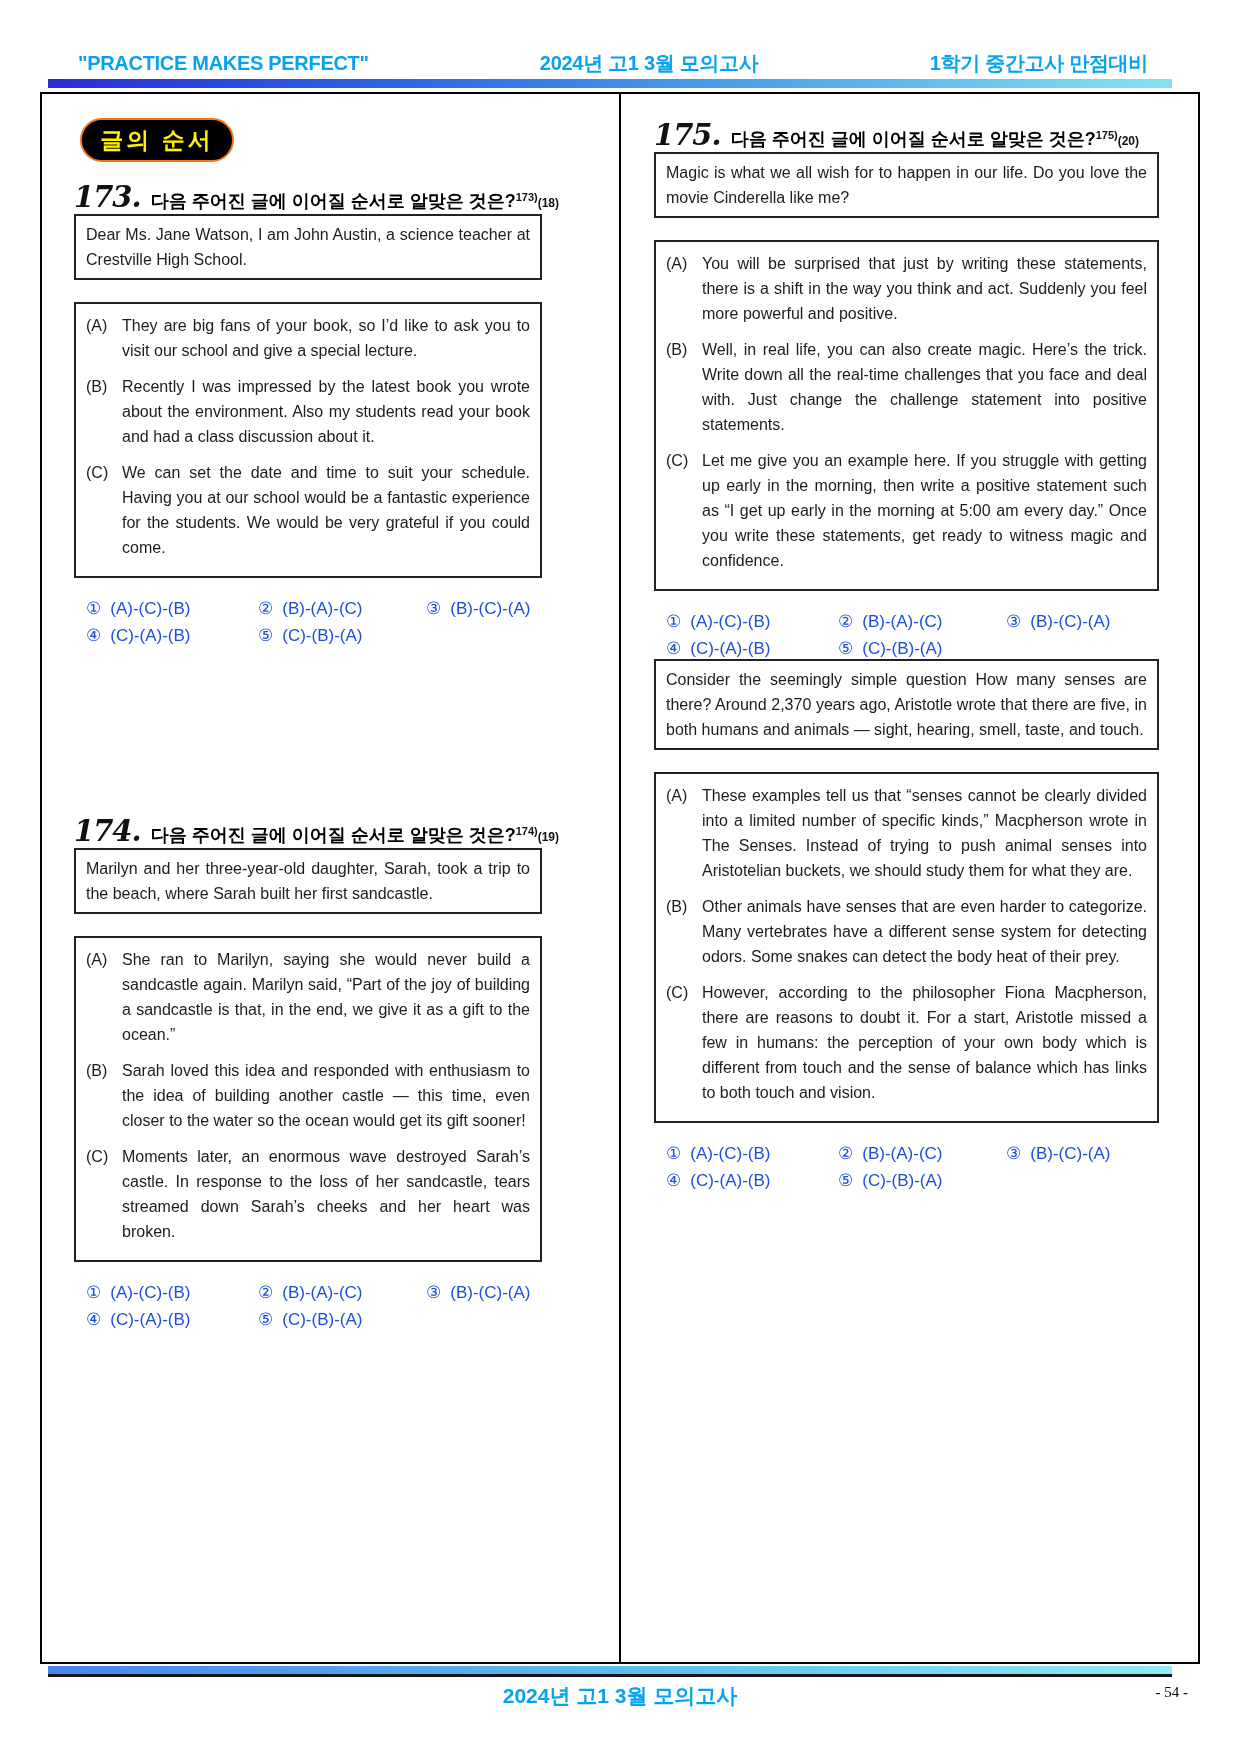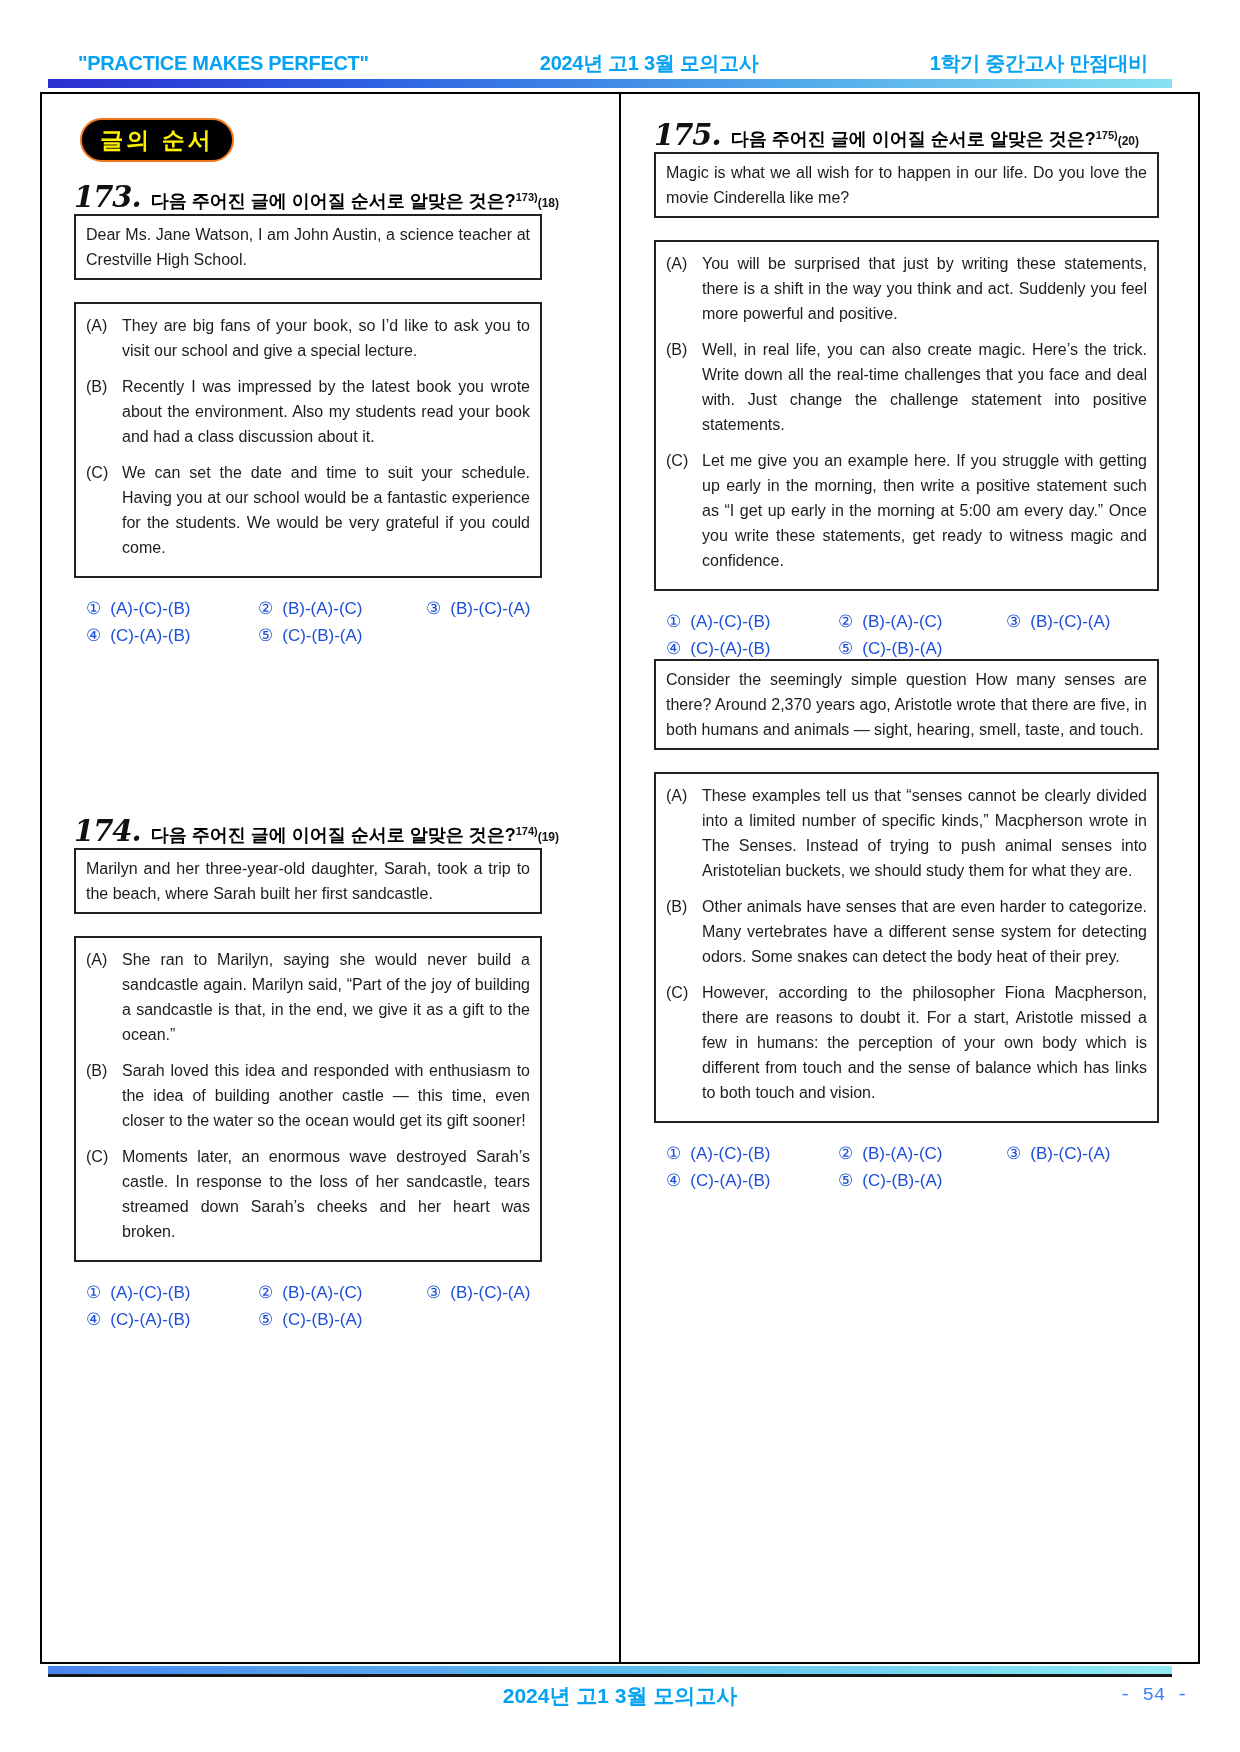--- a/index.html
+++ b/index.html
@@ -78,21 +78,21 @@
     position:absolute; top:1666px; left:48px; width:1124px; height:8px;
     background:linear-gradient(90deg,#4a85ee 0%,#5fc0ec 55%,#90ecf4 100%);
     border-bottom:3px solid #161616;
   }
   .footer-title {
     position:absolute; top:1682px; left:40px; width:1160px; text-align:center;
     color:#06a2f2; font-weight:bold; font-size:21px;
   }
   .footer-page {
     position:absolute; top:1684px; right:52px;
-    font-family:Liberation Mono, monospace; font-size:19px; color:#3b82f6;
+    font-family:Liberation Serif, serif; font-size:15px; color:#000000;
   }
 </style>
 </head>
 <body>
 
 <div class="page">
 
   <div class="top-header">
     <span class="ht">"PRACTICE MAKES PERFECT"</span>
     <span class="ht">2024년 고1 3월 모의고사</span>

